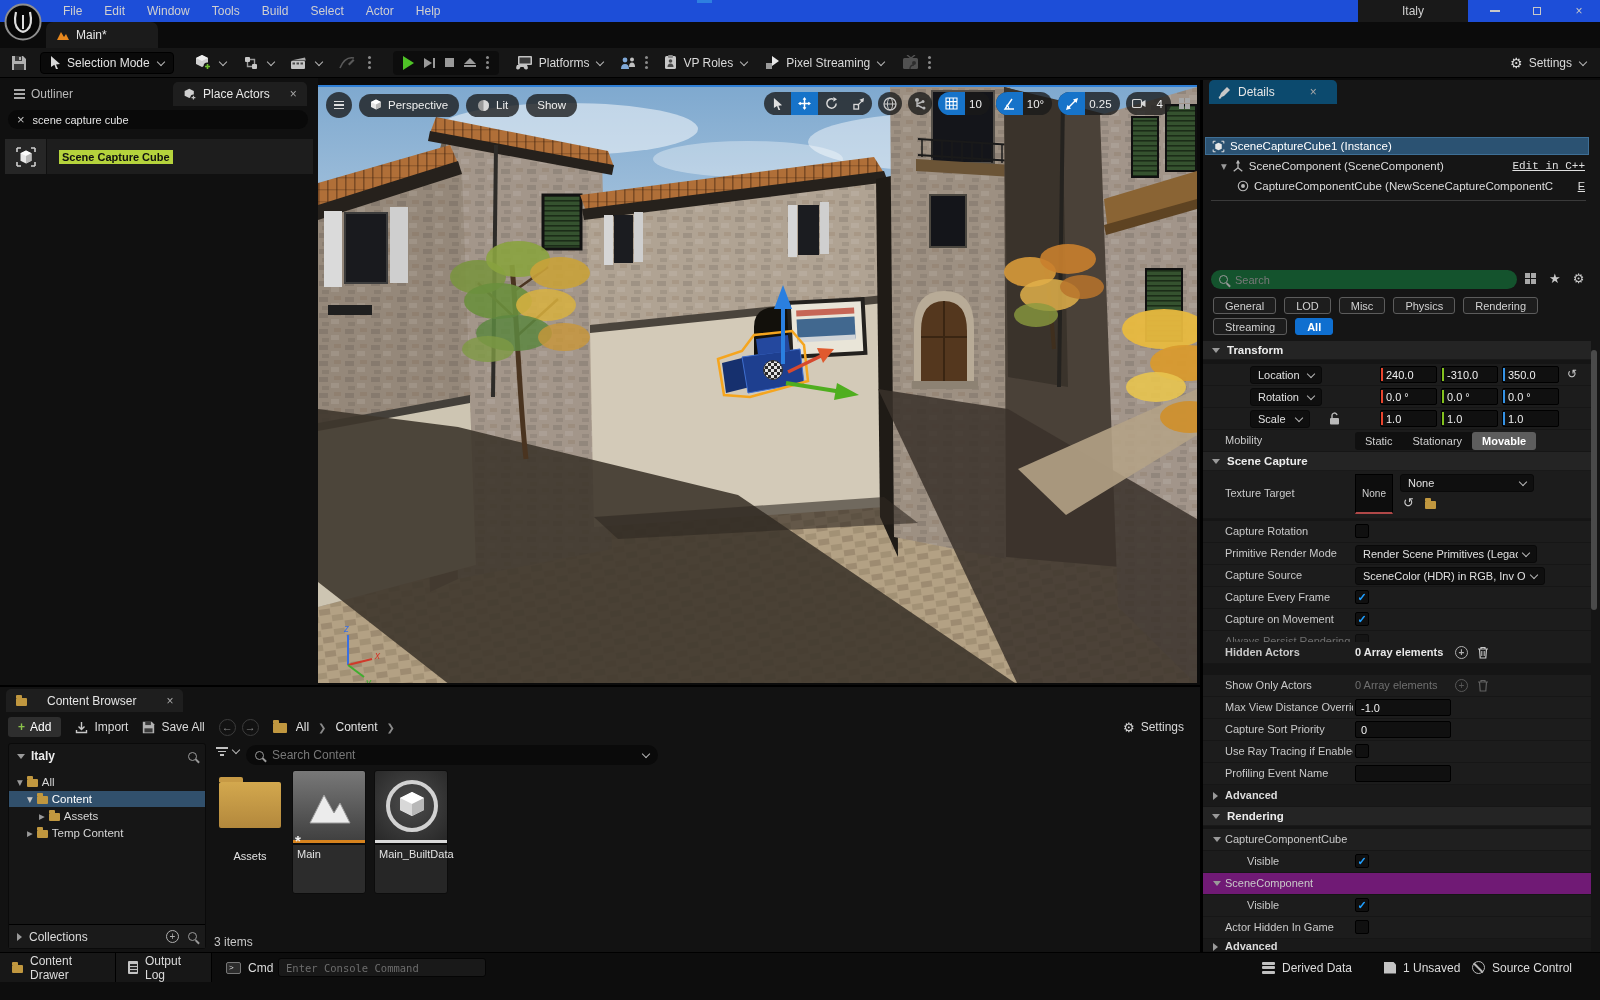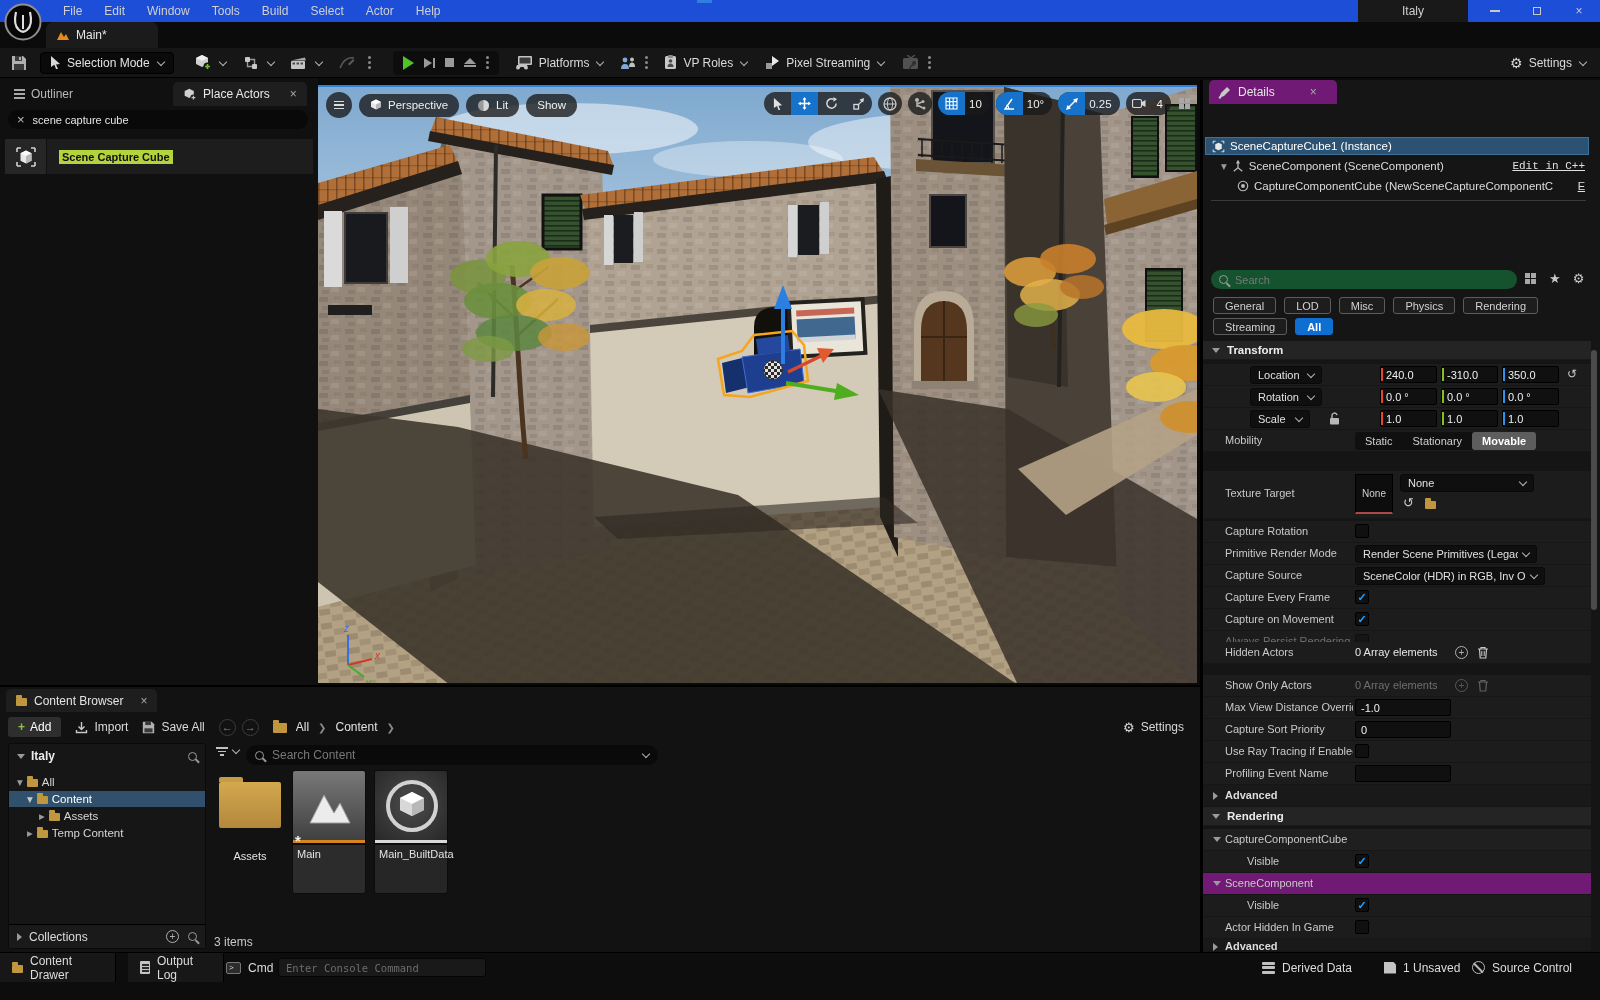--- a/index.html
+++ b/index.html
@@ -78,21 +78,21 @@
   .vp-overlay-right{position:absolute;right:6px;top:5px;display:flex;align-items:center;gap:6px;}
   .vp-seg{height:23px;background:rgba(26,26,26,.78);border-radius:12px;display:flex;align-items:center;overflow:hidden;}
   .vp-seg .seg-i{width:27px;height:23px;display:flex;align-items:center;justify-content:center;color:#d8d8d8;}
   .vp-seg .seg-i.on{background:#1673c9;}
   .vp-seg .seg-t{padding:0 8px 0 4px;color:#efefef;font-size:11.5px;}
   .hamb{display:inline-flex;flex-direction:column;gap:2px;}
   .hamb i{width:10px;height:1.5px;background:#ddd;display:block;}
 
   
   .details{position:absolute;left:1200px;top:80px;width:400px;height:872px;background:#151515;border-left:3px solid #000;}
-  .dt-tab{position:absolute;left:6px;top:0;width:128px;height:24px;background:#701a75;border-radius:5px 5px 0 0;display:flex;align-items:center;gap:7px;padding:0 9px;color:#e6e6e6;}
+  .dt-tab{position:absolute;left:6px;top:0;width:128px;height:24px;background:#0c4a6e;border-radius:5px 5px 0 0;display:flex;align-items:center;gap:7px;padding:0 9px;color:#e6e6e6;}
   .dt-header{position:absolute;left:0;top:28px;width:388px;height:26px;display:flex;align-items:center;padding-left:8px;gap:8px;}
   .dt-title{font-size:13px;font-weight:bold;color:#f0f0f0;}
   .add-btn{position:absolute;left:252px;top:2px;width:52px;height:21px;background:#2e2e2e;border-radius:3px;display:flex;align-items:center;justify-content:center;gap:4px;color:#fff;}
   .add-btn b{color:#8bc34a;font-weight:bold;}
   .sq-btn{position:absolute;top:2px;width:24px;height:21px;background:#2e2e2e;border-radius:3px;display:flex;align-items:center;justify-content:center;}
   .dtree-row{position:absolute;left:2px;width:384px;height:18px;display:flex;align-items:center;gap:5px;font-size:11.5px;color:#dcdcdc;}
   .dtree-row.sel{background:#2b5272;border:1px solid #3e6f96;color:#fff;}
   .link{color:#e0e0e0;text-decoration:underline;font-size:11px;white-space:nowrap;}
   .dsearch{position:absolute;left:8px;top:190px;width:306px;height:19px;background:#14532d;border-radius:10px;display:flex;align-items:center;gap:7px;padding:0 8px;}
   .dsearch input{background:transparent;border:none;outline:none;color:#c8c8c8;font-size:11px;width:250px;}
@@ -112,21 +112,21 @@
   .dd{position:absolute;top:2px;height:18px;background:#0f0f0f;border:1px solid #090909;border-radius:3px;color:#e0e0e0;font-size:11px;display:flex;align-items:center;gap:5px;padding:0 7px;}
   .dd span{white-space:nowrap;overflow:hidden;}
   .mobil{position:absolute;left:152px;top:2px;height:18px;display:flex;align-items:center;background:#101010;border-radius:3px;}
   .mobil span{padding:0 10px;font-size:11px;color:#cfcfcf;}
   .mobil span.on{background:#5d5d5d;border-radius:3px;color:#fff;font-weight:bold;height:18px;display:flex;align-items:center;}
   .arrtext{position:absolute;left:152px;top:4px;font-size:11px;color:#e8e8e8;}
   .vscroll{position:absolute;right:3px;top:270px;width:6px;height:260px;background:#4a4a4a;border-radius:3px;}
 
   
   .cbrowser{position:absolute;left:0;top:685px;width:1200px;height:267px;background:#121212;border-top:2px solid #000;}
-  .cb-tab{position:absolute;left:6px;top:2px;height:23px;background:#1e1e1e;border-radius:5px 5px 0 0;display:flex;align-items:center;gap:7px;padding:0 10px;color:#e4e4e4;}
+  .cb-tab{position:absolute;left:6px;top:2px;height:23px;background:#1e1e1e;border-radius:5px 5px 0 0;display:flex;align-items:center;gap:20px;padding:0 10px;color:#e4e4e4;}
   .cb-toolbar{position:absolute;left:0;top:27px;width:1200px;height:26px;display:flex;align-items:center;gap:14px;padding-left:8px;}
   .cb-addbtn{display:inline-flex;align-items:center;gap:5px;height:20px;background:#2e2e2e;border-radius:3px;padding:0 10px;color:#fff;}
   .cb-addbtn b{color:#8bc34a;}
   .navcirc{width:17px;height:17px;border-radius:50%;border:1px solid #3c3c3c;color:#8a8a8a;display:inline-flex;align-items:center;justify-content:center;font-size:11px;}
   .crumb{display:inline-flex;align-items:center;gap:9px;color:#e2e2e2;}
   .cb-settings{position:absolute;right:16px;top:0;height:26px;display:flex;align-items:center;gap:6px;color:#d8d8d8;}
   .sources{position:absolute;left:8px;top:56px;width:198px;height:206px;background:#161616;border:1px solid #0a0a0a;border-radius:3px;}
   .src-hdr{position:absolute;left:0;top:0;width:100%;height:24px;display:flex;align-items:center;gap:6px;padding:0 8px;color:#ececec;font-weight:bold;}
   .src-hdr .mag{margin-left:auto;}
   .tree-row{position:absolute;height:16px;display:flex;align-items:center;gap:4px;color:#d6d6d6;font-size:11.5px;width:196px;}
@@ -793,20 +793,24 @@
     </div>
     <div class="prow" style="top:350px;">
       <span class="plabel">Mobility</span>
       <div class="mobil">
         <span>Static</span>
         <span>Stationary</span>
         <span class="on">Movable</span>
       </div>
     </div>
 
+    <div class="sect-hdr" style="top:372px;">
+      <span class="tri-d"></span>
+        <span>Scene Capture</span>
+    </div>
     <div class="prow" style="top:391px;height:48px;">
       <span class="plabel" style="top:16px;">Texture Target</span>
       <div style="position:absolute;left:152px;top:3px;width:38px;height:40px;background:#0d0d0d;border:1px solid #000;border-bottom:2px solid #b04848;display:flex;align-items:center;justify-content:center;font-size:10px;color:#d0d0d0;">
           <span>None</span>
         </div>
       <div class="dd" style="left:197px;top:3px;width:134px;">
           <span>None</span>
           <span class="chev" style="margin-left:auto;"></span>
         </div>
       <span style="position:absolute;left:200px;top:24px;color:#c8c8c8;font-size:13px;">↺</span>
@@ -839,21 +843,21 @@
     <div class="prow" style="top:529px;">
       <span class="plabel">Capture on Movement</span>
       <span class="cb" style="left:152px;top:3px;">
           <span class="ck">✓</span>
         </span>
     </div>
     <div class="prow" style="top:551px;">
       <span class="plabel" style="color:#6f6f6f;">Always Persist Rendering...</span>
       <span class="cb" style="left:152px;top:3px;opacity:.5;"></span>
     </div>
-    <div class="prow" style="top:562px;">
+    <div class="prow" style="top:562px;font-weight:bold;">
       <span class="plabel">Hidden Actors</span>
       <span class="arrtext">0 Array elements</span>
       <span class="pluscirc" style="position:absolute;left:252px;top:4px;">+</span>
       <svg width="12" height="13" viewBox="0 0 12 13" style="position:absolute;left:274px;top:4px;">
           <path d="M1 3 h10 M4 3 V1.5 h4 V3 M2.5 3 l0.7 9 h5.6 l0.7 -9" stroke="#c8c8c8" stroke-width="1.2" fill="none"></path>
           <path d="M4.8 5 v5 M7.2 5 v5" stroke="#c8c8c8" stroke-width="1"></path>
         </svg>
     </div>
     <div class="prow" style="top:595px;">
       <span class="plabel">Show Only Actors</span>
@@ -1051,21 +1055,21 @@
     <div class="items-count">3 items</div>
   </div>
 
   <div class="statusbar">
     <div class="sb-btn" style="left:0;width:116px;">
       <span style="position:relative;display:inline-flex;">
           <span class="fold sm"></span>
         </span>
       <span>Content Drawer</span>
     </div>
-    <div class="sb-btn" style="left:128px;width:96px;">
+    <div class="sb-btn" style="left:116px;width:96px;">
       <span class="doc-ic"></span>
       <span>Output Log</span>
     </div>
     <div class="sb-plain" style="left:226px;">
       <span class="term-ic">&gt;</span>
       <span>Cmd</span>
       <span class="chev"></span>
     </div>
     <div class="console-input">
       <input placeholder="Enter Console Command" style="">

